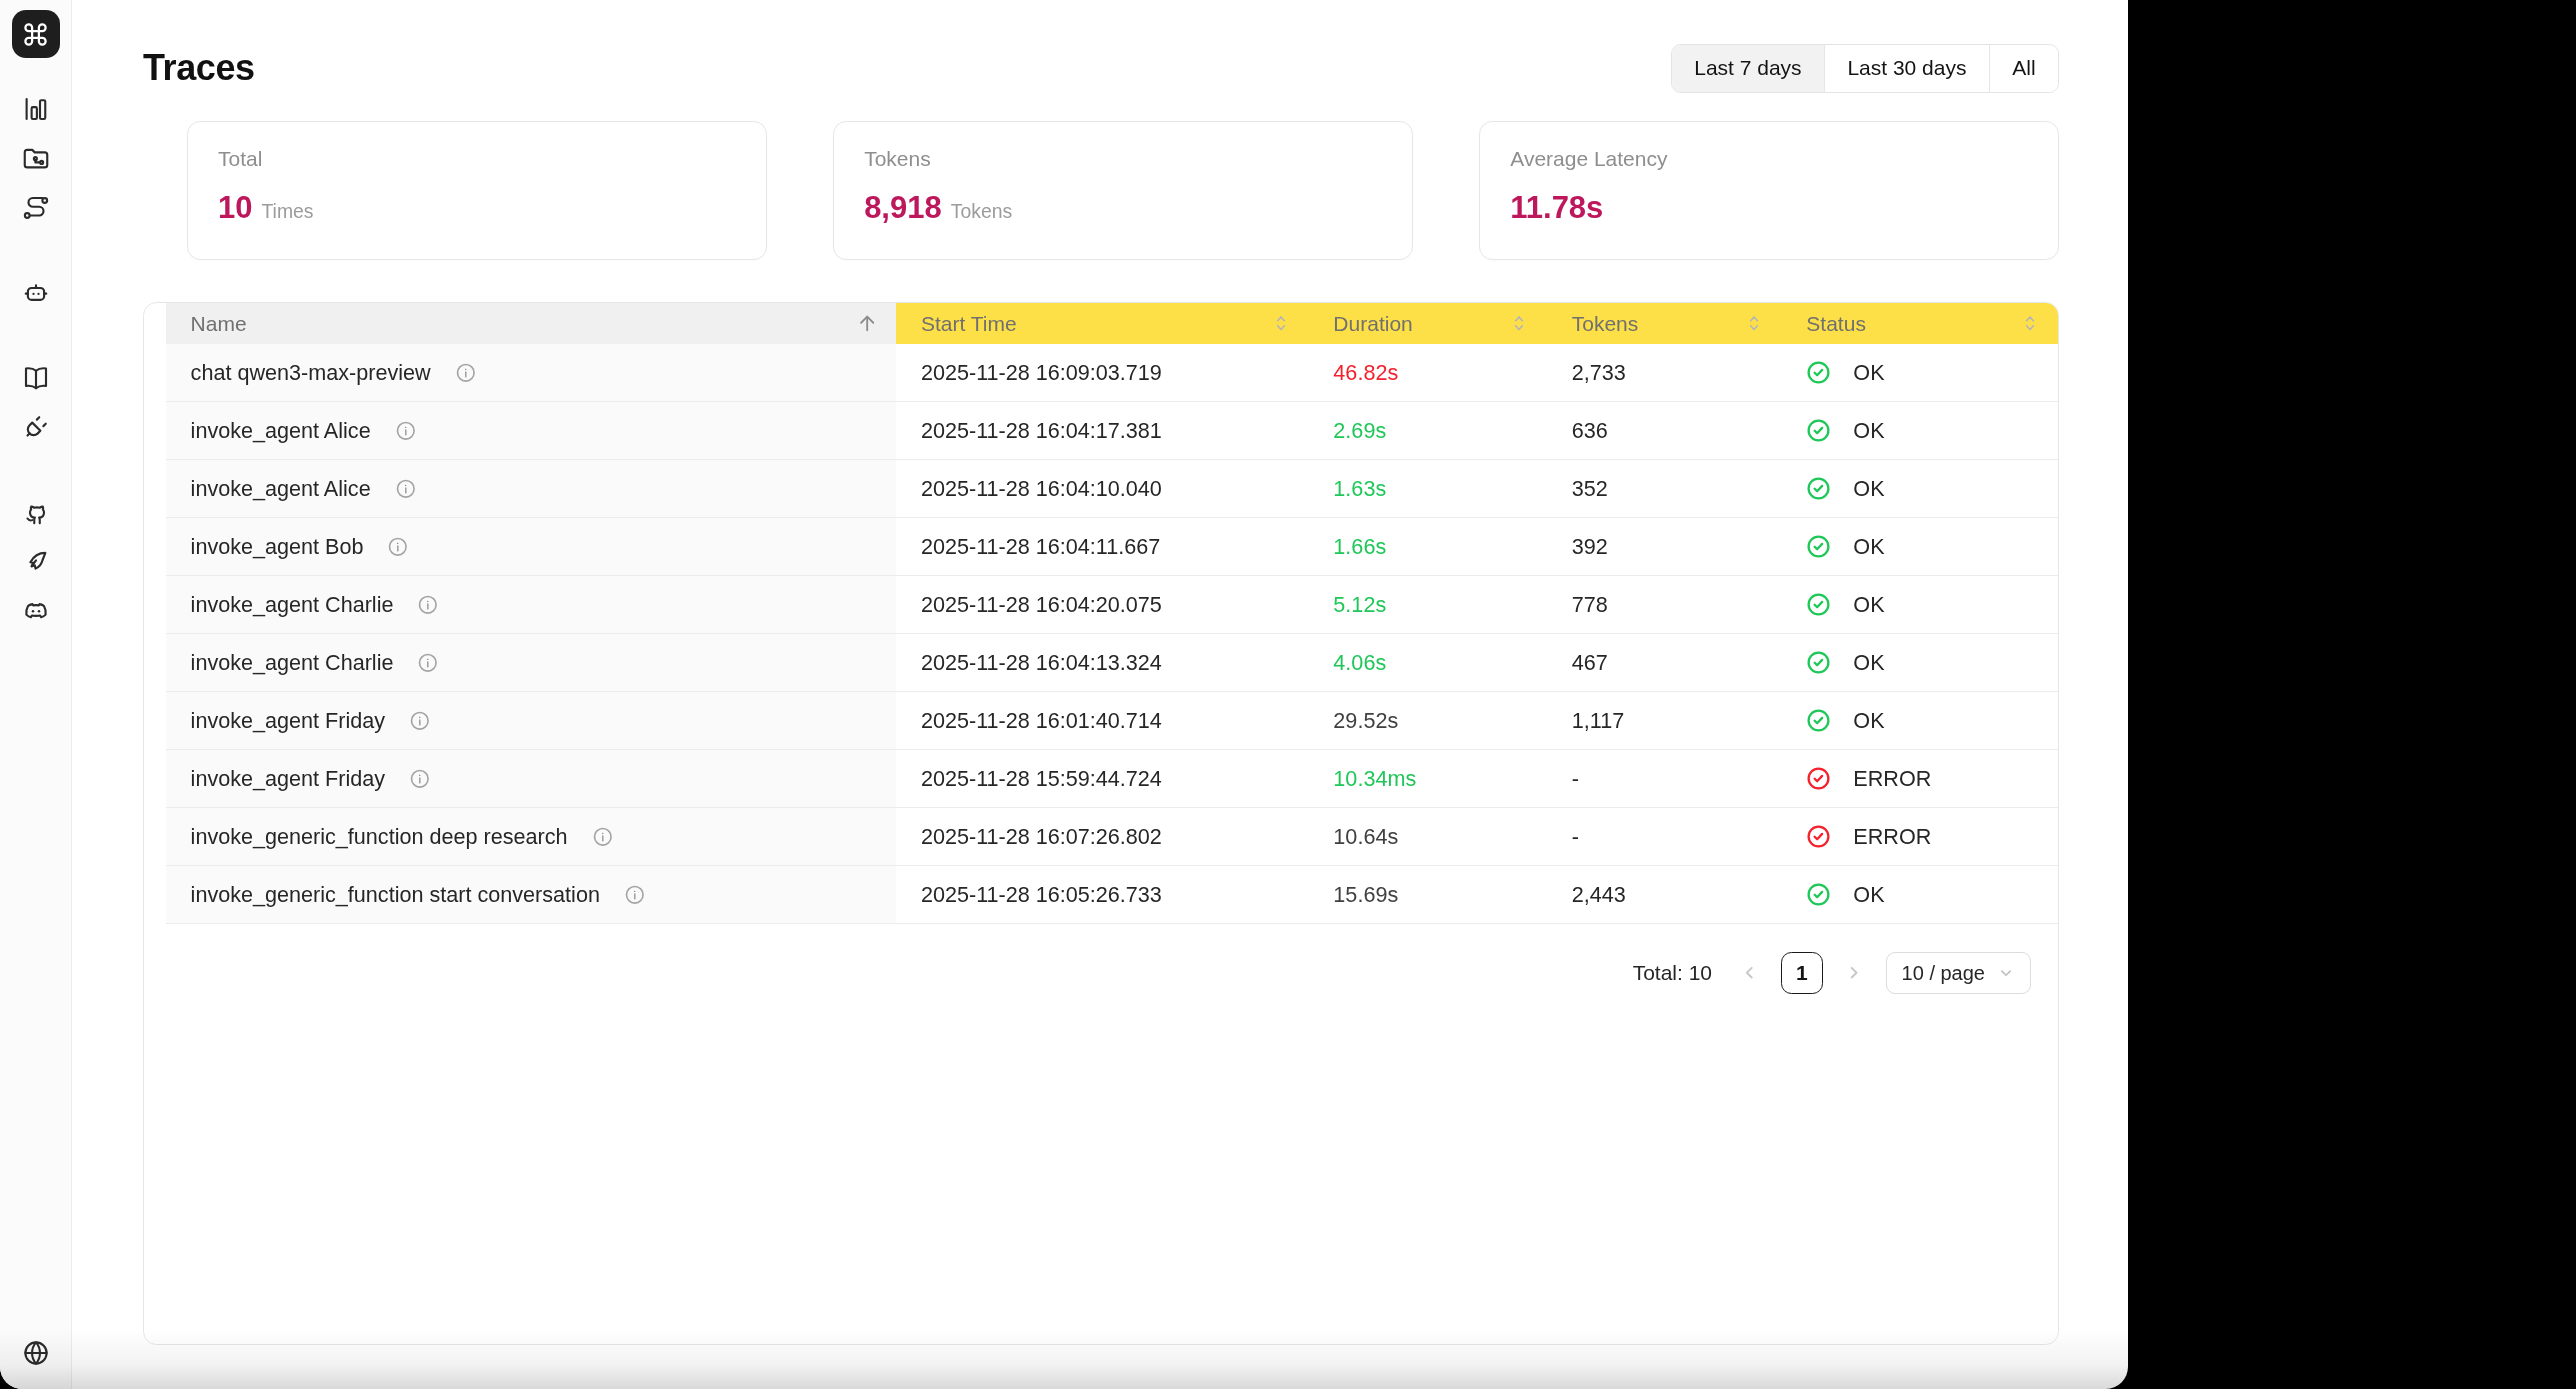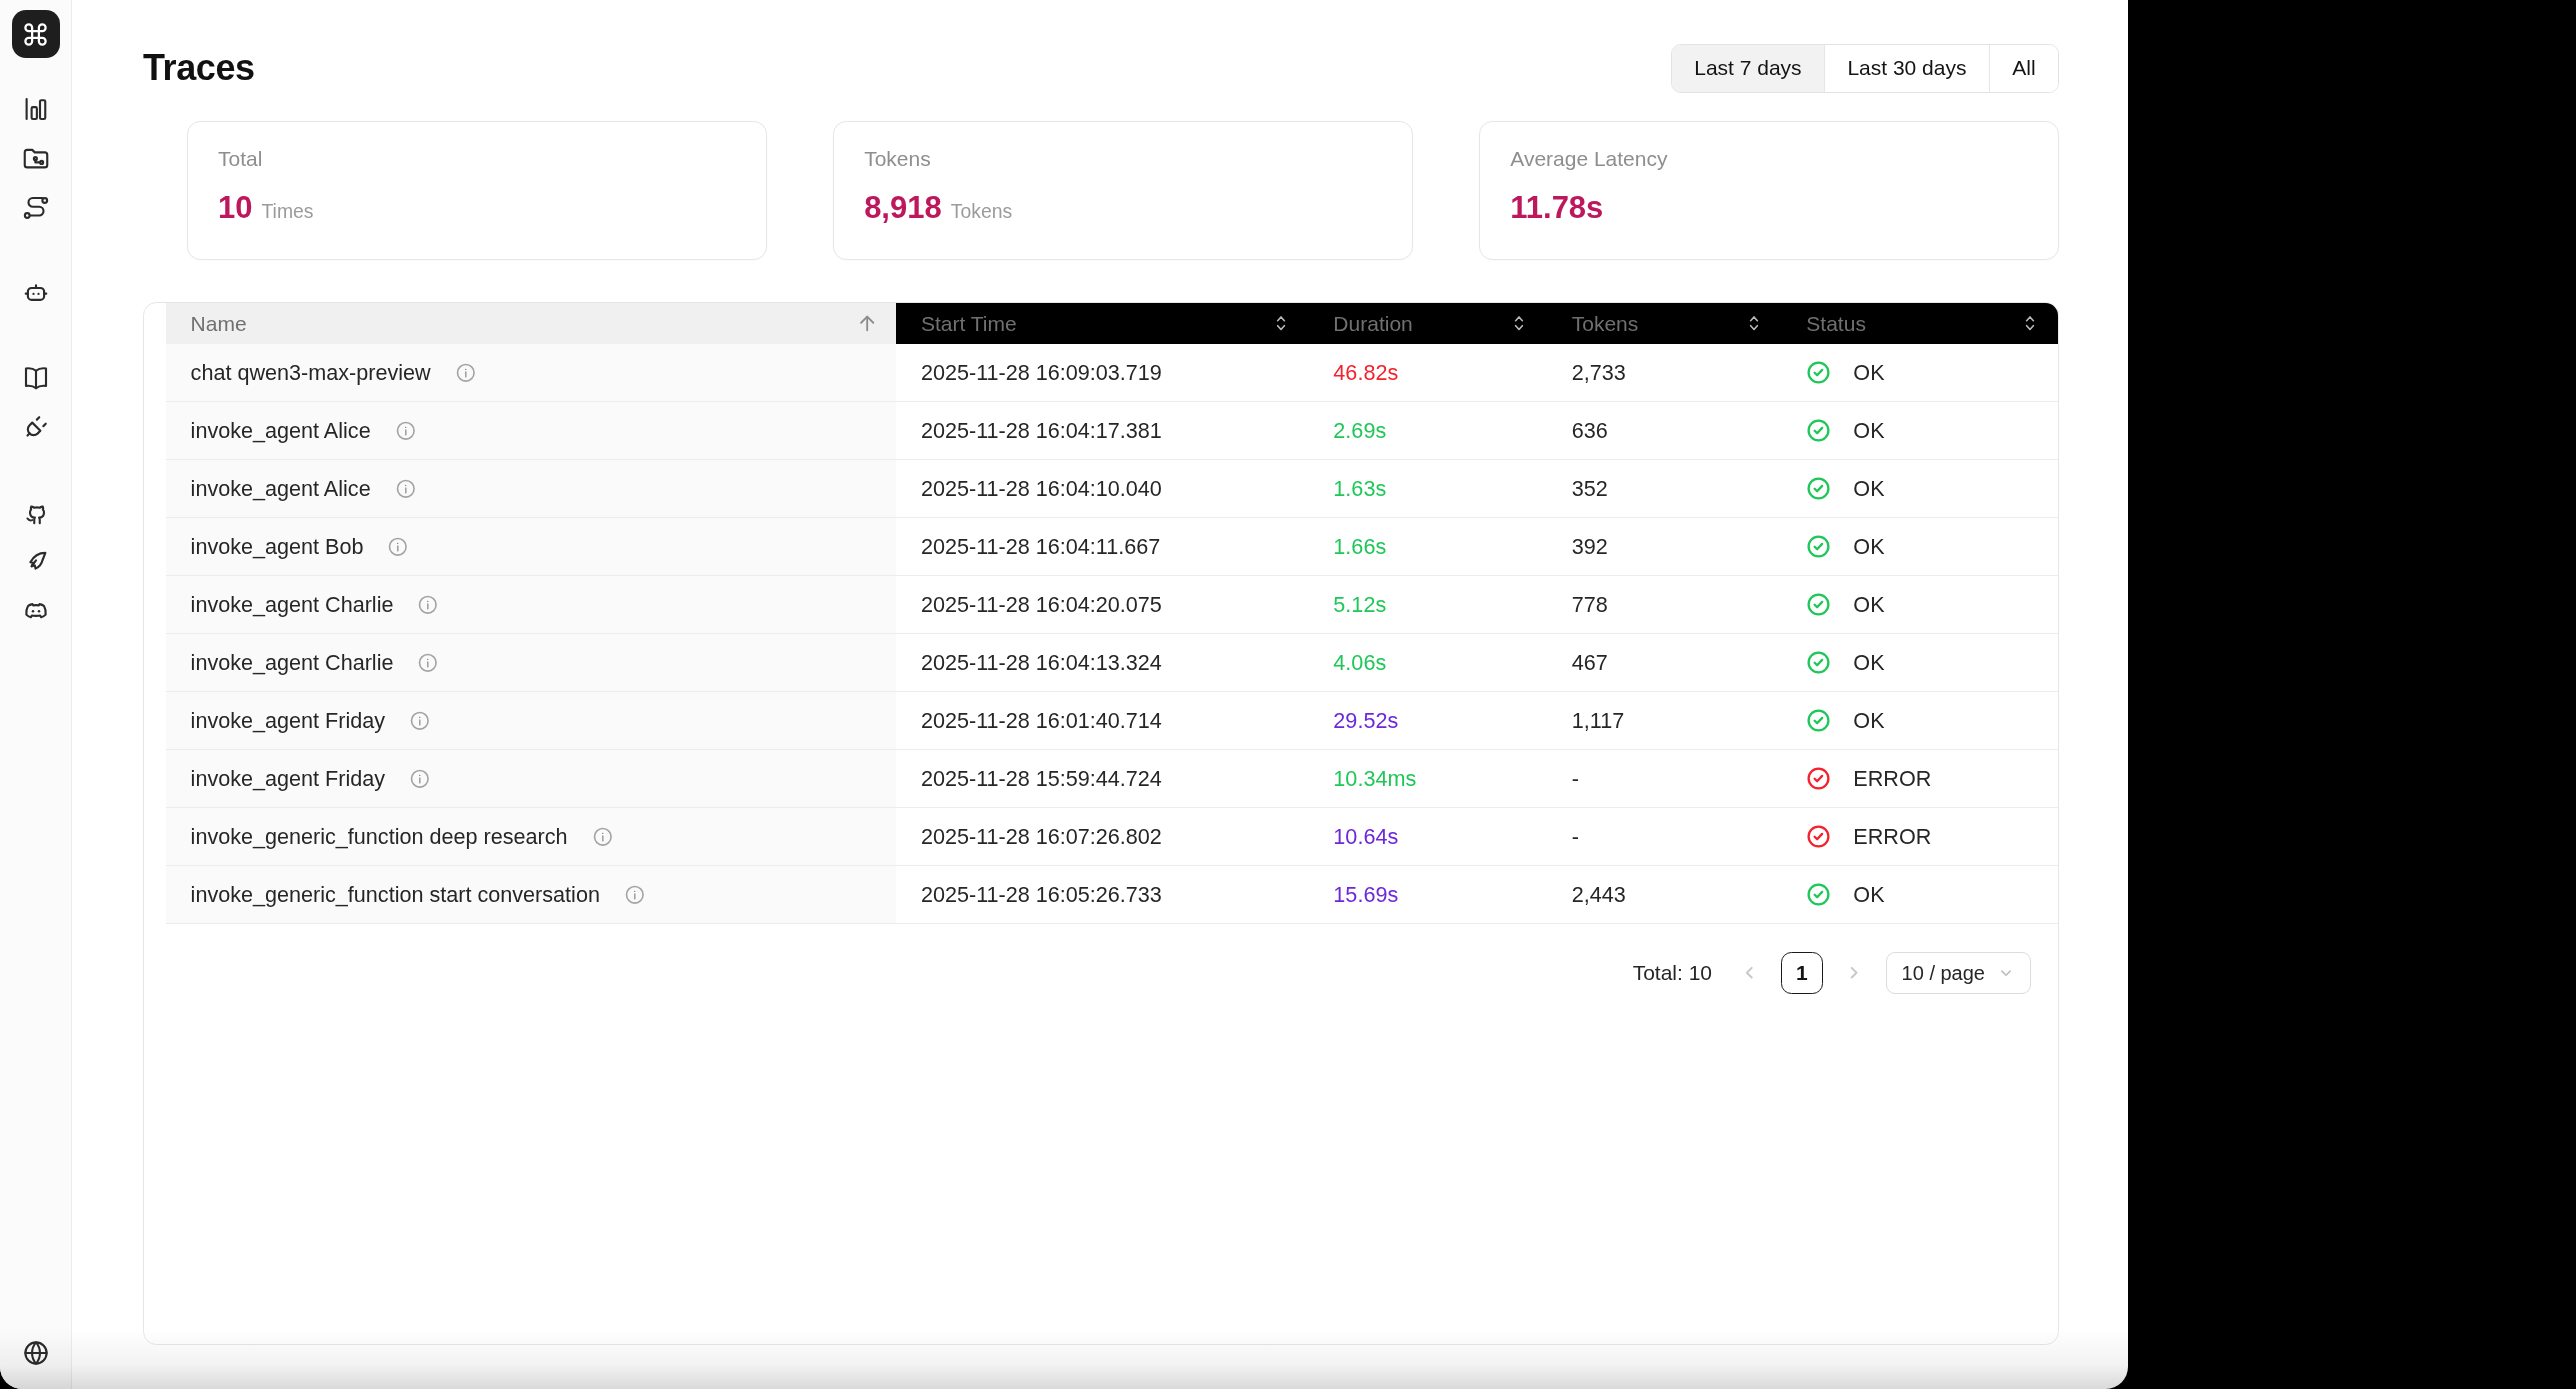--- a/index.html
+++ b/index.html
@@ -33,31 +33,31 @@
           box-shadow:0 0.7px 2.2px rgba(0,0,0,0.02);margin-left:44px; }
   .card .label { font-size:21px; color:#8e8e8e; }
   .card .valrow { margin-top:19.4px; display:flex; align-items:baseline; gap:9px; }
   .card .value { font-size:31px; font-weight:700; color:#be185d; }
   .card .unit { font-size:19.4px; color:#9b9b9b; }
 
   
   .table-card { margin-top:42px; height:1043px; border:0.7px solid #e6e6e6; border-radius:13.4px; background:#fff; overflow:hidden;
                 display:flex; flex-direction:column;padding-left:22px; }
   table { width:100%; border-collapse:separate; border-spacing:0; table-layout:fixed; }
-  th { background:#000000; height:41px; font-weight:400; font-size:21px; color:#707070; text-align:left; padding:0 18px 0 24.6px; }
+  th { background:#fde047; height:41px; font-weight:400; font-size:21px; color:#707070; text-align:left; padding:0 18px 0 24.6px; }
   th.sorted { background:#f0f0f0; }
   .th-inner { display:flex; align-items:center; justify-content:space-between; }
   .sort-caret svg { width:20px; height:22.4px; stroke:#b6b6b6; fill:none; stroke-width:2; stroke-linecap:round; stroke-linejoin:round; display:block; }
   .sort-up svg { width:22.4px; height:22.4px; stroke:#8c8c8c; fill:none; stroke-width:2; stroke-linecap:round; stroke-linejoin:round; display:block; }
   td { height:58px; border-bottom:0.7px solid #ececec; font-size:21.6px; color:#262626; padding:0 18px 0 24.6px; background:#fff; }
   td.name-cell { background:#fafafa; }
   .name-wrap { display:flex; align-items:center; gap:24px; overflow:hidden; white-space:nowrap; }
   .info-icon svg { width:21.6px; height:21.6px; stroke:#a3a3a3; fill:none; stroke-width:1.8; stroke-linecap:round; display:block; }
   .dur[data-tone="green"] { color:#1fc758; }
-  .dur[data-tone="orange"] { color:#6d28d9; }
+  .dur[data-tone="orange"] { color:#404040; }
   .dur[data-tone="red"] { color:#f5222d; }
   .status-wrap { display:flex; align-items:center; gap:22px; }
   .status-icon svg { width:25px; height:25px; fill:none; stroke-width:2.2; stroke-linecap:round; stroke-linejoin:round; display:block; }
   .status-wrap[data-status="OK"] .status-icon svg { stroke:#1fc758; }
   .status-wrap[data-status="ERROR"] .status-icon svg { stroke:#f5222d; }
 
   
   .pagination { display:flex; align-items:center; justify-content:flex-end; gap:16.4px; margin:28px 27px 0 0; }
   .total-label { font-size:21px; color:#262626; margin-right:6px; }
   .page-arrow { width:30px; height:39px; display:flex; align-items:center; justify-content:center; color:#c8c8c8; cursor:default; }

